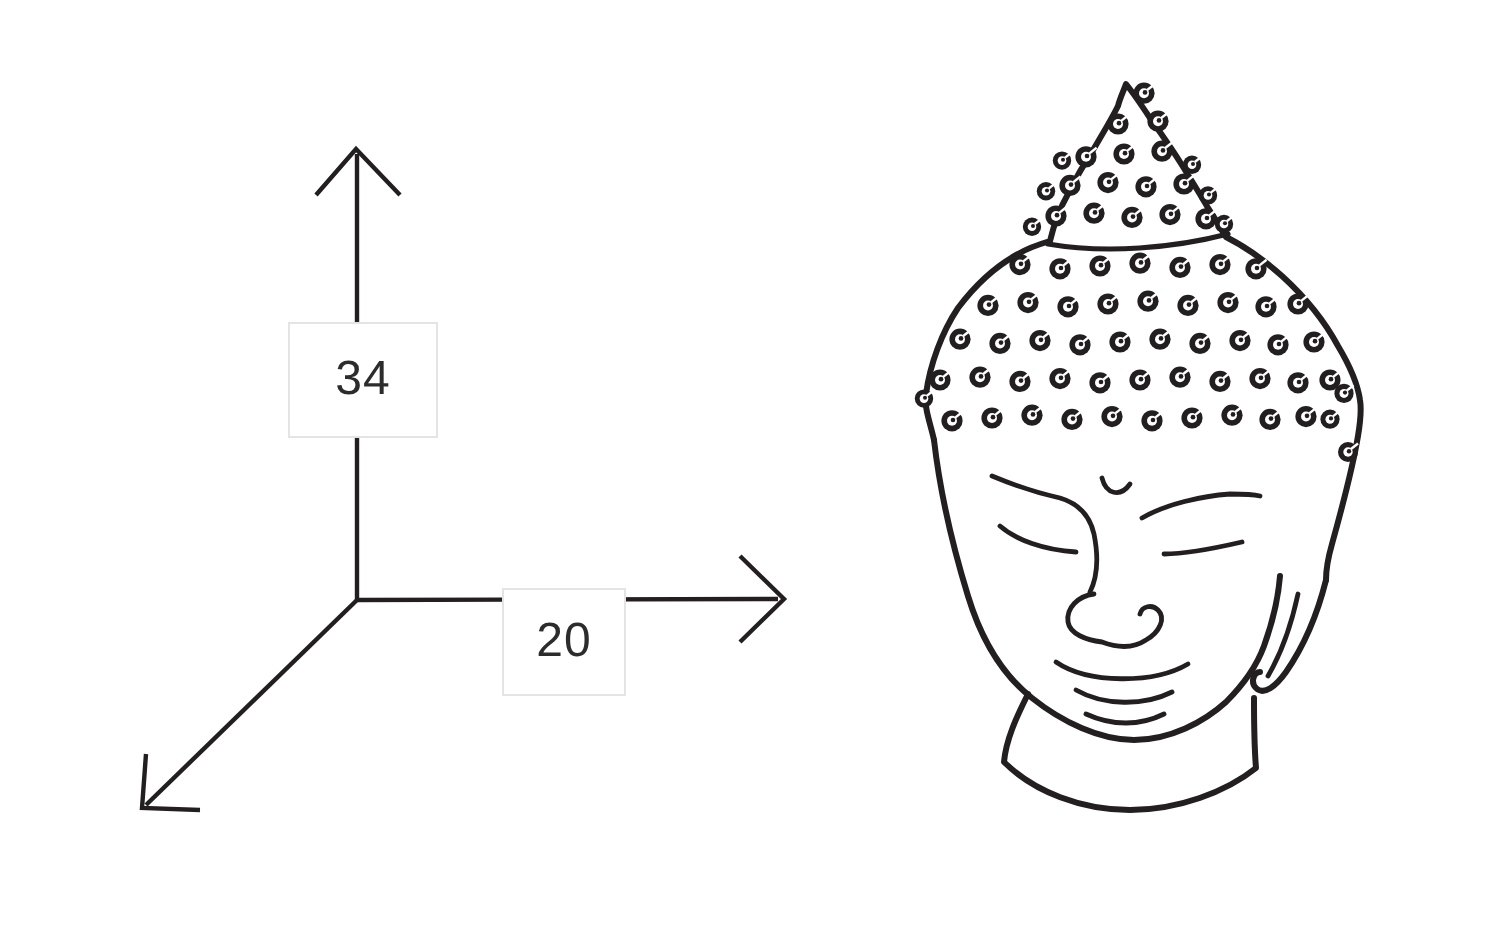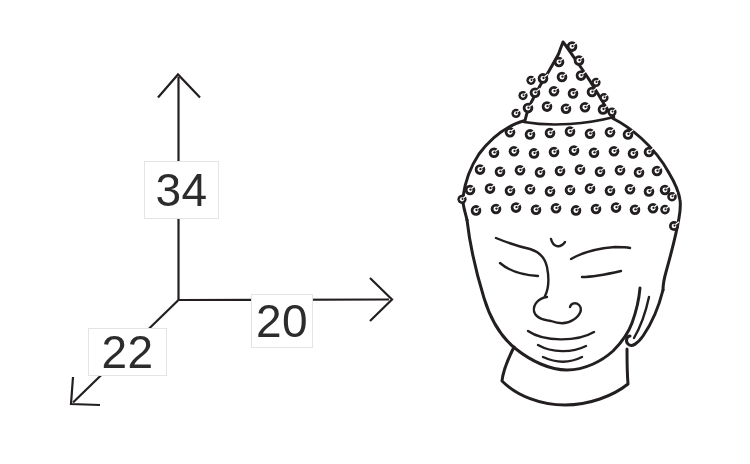--- a/index.html
+++ b/index.html
@@ -15,21 +15,21 @@
   }
   svg.art{position:absolute;left:0;top:0;width:750px;height:464px;display:block;}
   .axis-line{fill:none;stroke:var(--line);stroke-width:2.2;stroke-linecap:butt;}
   .arrowhead{fill:none;stroke:var(--line);stroke-width:2.2;stroke-linejoin:miter;stroke-linecap:butt;}
   .outline{fill:none;stroke:var(--line);stroke-width:3;stroke-linecap:round;stroke-linejoin:round;}
   .feature{fill:none;stroke:var(--line);stroke-width:2.4;stroke-linecap:round;stroke-linejoin:round;}
   .band{fill:none;stroke:var(--line);stroke-width:2.6;stroke-linecap:round;}
   .dim-label{
     position:absolute;display:flex;align-items:center;justify-content:center;
     background:var(--label-bg);border:1px solid var(--label-border);
-    color:var(--label-text);font-size:46px;line-height:1;letter-spacing:0.5px;
+    color:var(--label-text);font-size:24px;line-height:1;letter-spacing:0.5px;
   }
 </style>
 </head>
 <body>
 
 <div class="canvas">
 
   <svg class="art" viewBox="0 0 750 464" aria-hidden="true">
 
     <g>
@@ -556,15 +556,14 @@
             <circle cx="674" cy="226" r="2.3499999999999996" fill="#ffffff"></circle>
             <path d="M675.5,224.5 L679,221.75" stroke="#ffffff" stroke-width="1.2" fill="none"></path>
             <circle cx="674.5" cy="225.6" r="1.1" fill="#231f20"></circle>
           </g>
         </g>
     </g>
   </svg>
 
   <div class="dim-label" style="left:144px;top:161px;width:73px;height:56px;">34</div>
   <div class="dim-label" style="left:251px;top:273px;width:60px;height:52px;margin-top:21px;">20</div>
-  <div class="dim-label" style="left:88px;top:328px;width:77px;height:46px;">22</div>
 
 </div>
 
 </body></html>

